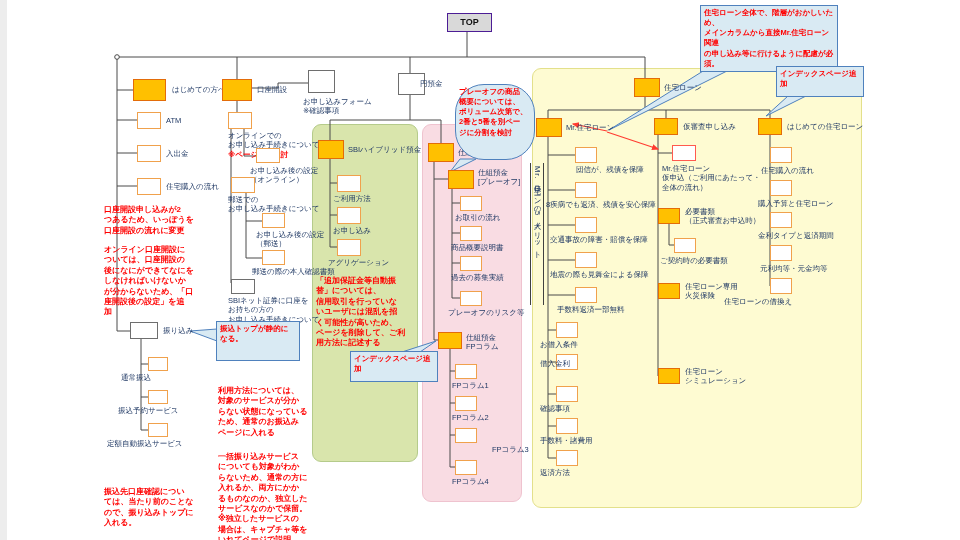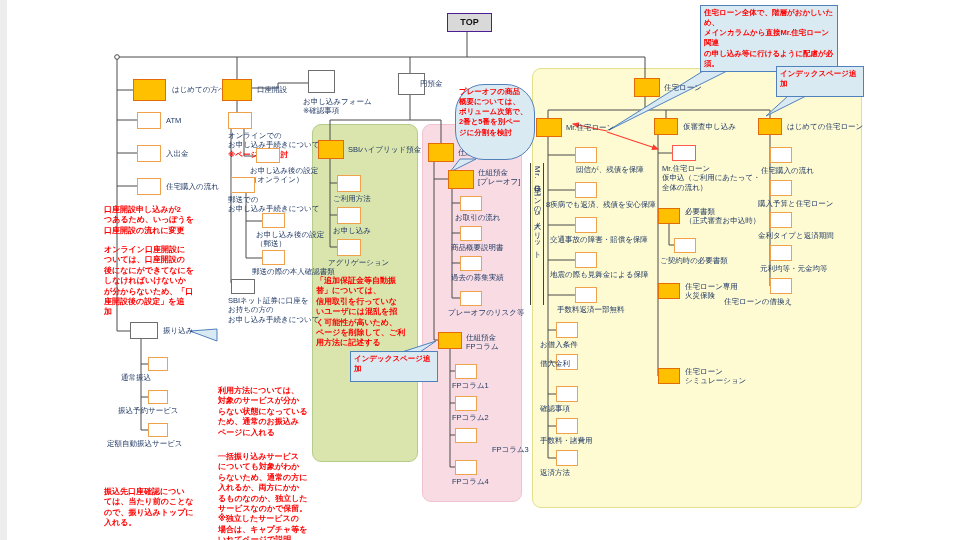--- a/index.html
+++ b/index.html
@@ -283,13 +283,15 @@
 須。</div>
     <div class="callout" style="left: 776px; top: 66px; width: 88px; min-height: 31px;">インデックスページ追
 加</div>
     <div class="callout" style="left: 455px; top: 84px; width: 80px; min-height: 76px; border-radius: 29px;">プレーオフの商品
 概要については、
 ボリューム次第で、
 2番と5番を別ペー
 ジに分割を検討</div>
     <div class="callout" style="left: 350px; top: 351px; width: 88px; min-height: 31px;">インデックスページ追
 加</div>
+    <div class="callout" style="left: 216px; top: 321px; width: 84px; min-height: 40px;">振込トップが静的に
+なる。</div>
   </div>
 
 </body></html>

